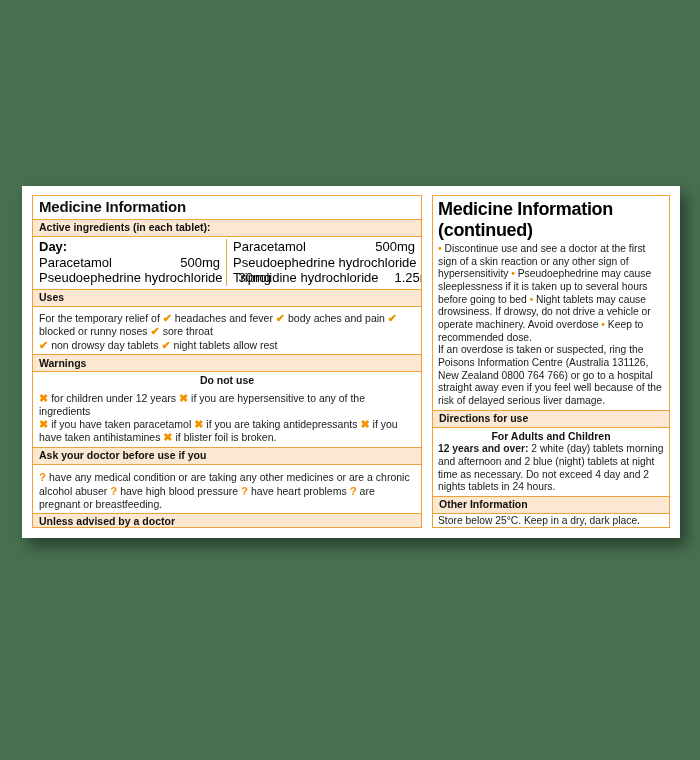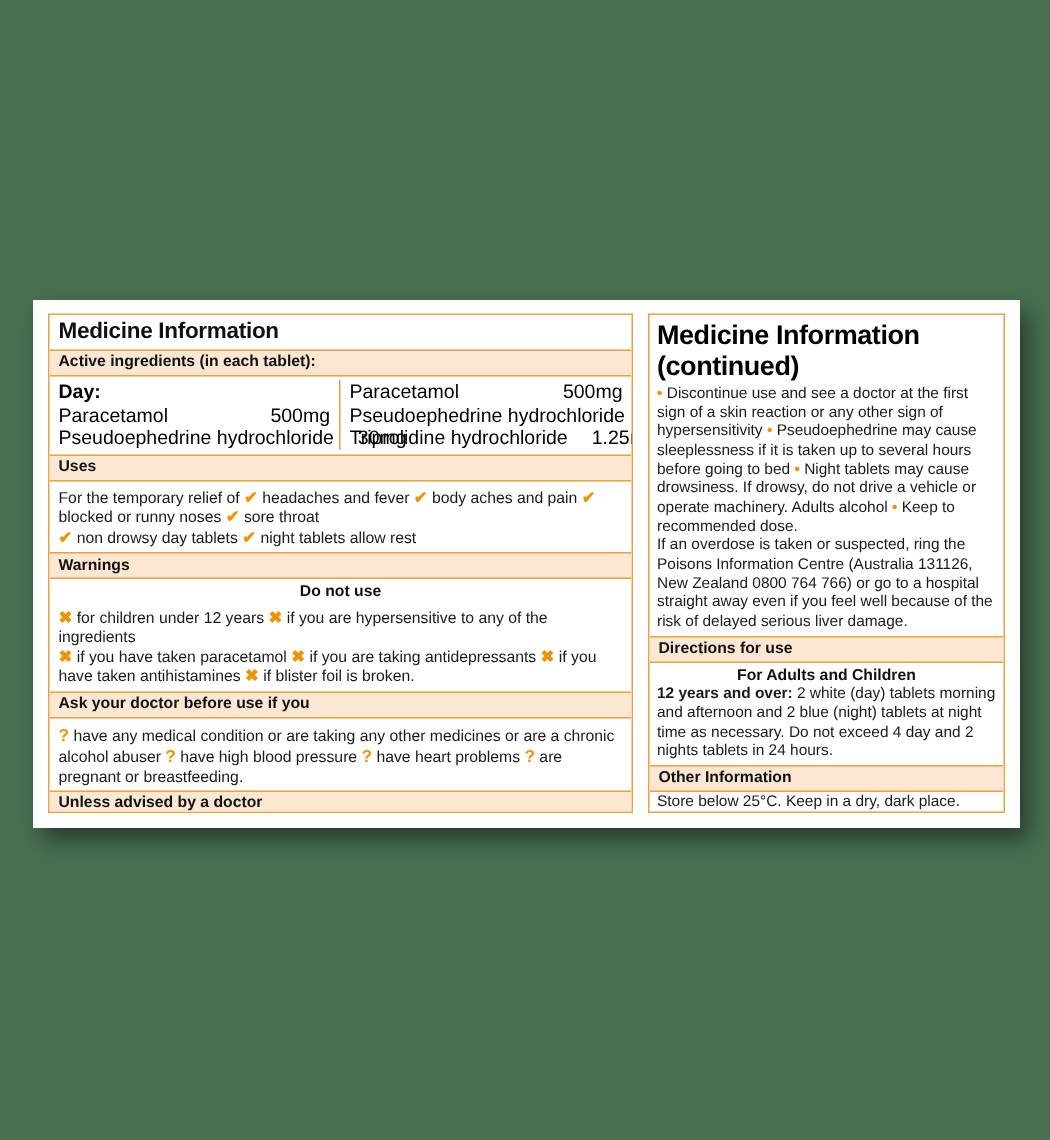--- a/index.html
+++ b/index.html
@@ -15,21 +15,21 @@
   }
   .page {
     position: relative;
     width: 700px;
     height: 760px;
   }
   
   .card {
     position: absolute;
     left: 22px;
-    top: 200px;
+    top: 186px;
     width: 658px;
     height: 352px;
     background: #ffffff;
     box-shadow: 6px 8px 14px rgba(0,0,0,0.45);
     box-sizing: border-box;
     padding: 0;
   }
   .cols {
     display: flex;
     width: 100%;
@@ -209,21 +209,21 @@
 
       <div class="panel panel-right">
         <div class="rtitle">Medicine Information (continued)</div>
 
         <div class="rbody">
           <span class="bullet">•</span>
           <span>Discontinue use and see a doctor at the first sign of a skin reaction or any other sign of hypersensitivity</span>
           <span class="bullet">•</span>
           <span>Pseudoephedrine may cause sleeplessness if it is taken up to several hours before going to bed</span>
           <span class="bullet">•</span>
-          <span>Night tablets may cause drowsiness. If drowsy, do not drive a vehicle or operate machinery. Adults alcohol</span>
+          <span>Night tablets may cause drowsiness. If drowsy, do not drive a vehicle or operate machinery. Avoid overdose</span>
           <span class="bullet">•</span>
           <span>Keep to recommended dose.</span>
           <br>
           <span>If an overdose is taken or suspected, ring the Poisons Information Centre (Australia 131126, New Zealand 0800 764 766) or go to a hospital straight away even if you feel well because of the risk of delayed serious liver damage.</span>
         </div>
 
         <div class="band">Directions for use</div>
         <div class="sub">For Adults and Children</div>
         <div class="rbody">
           <span class="b">12 years and over:</span>

